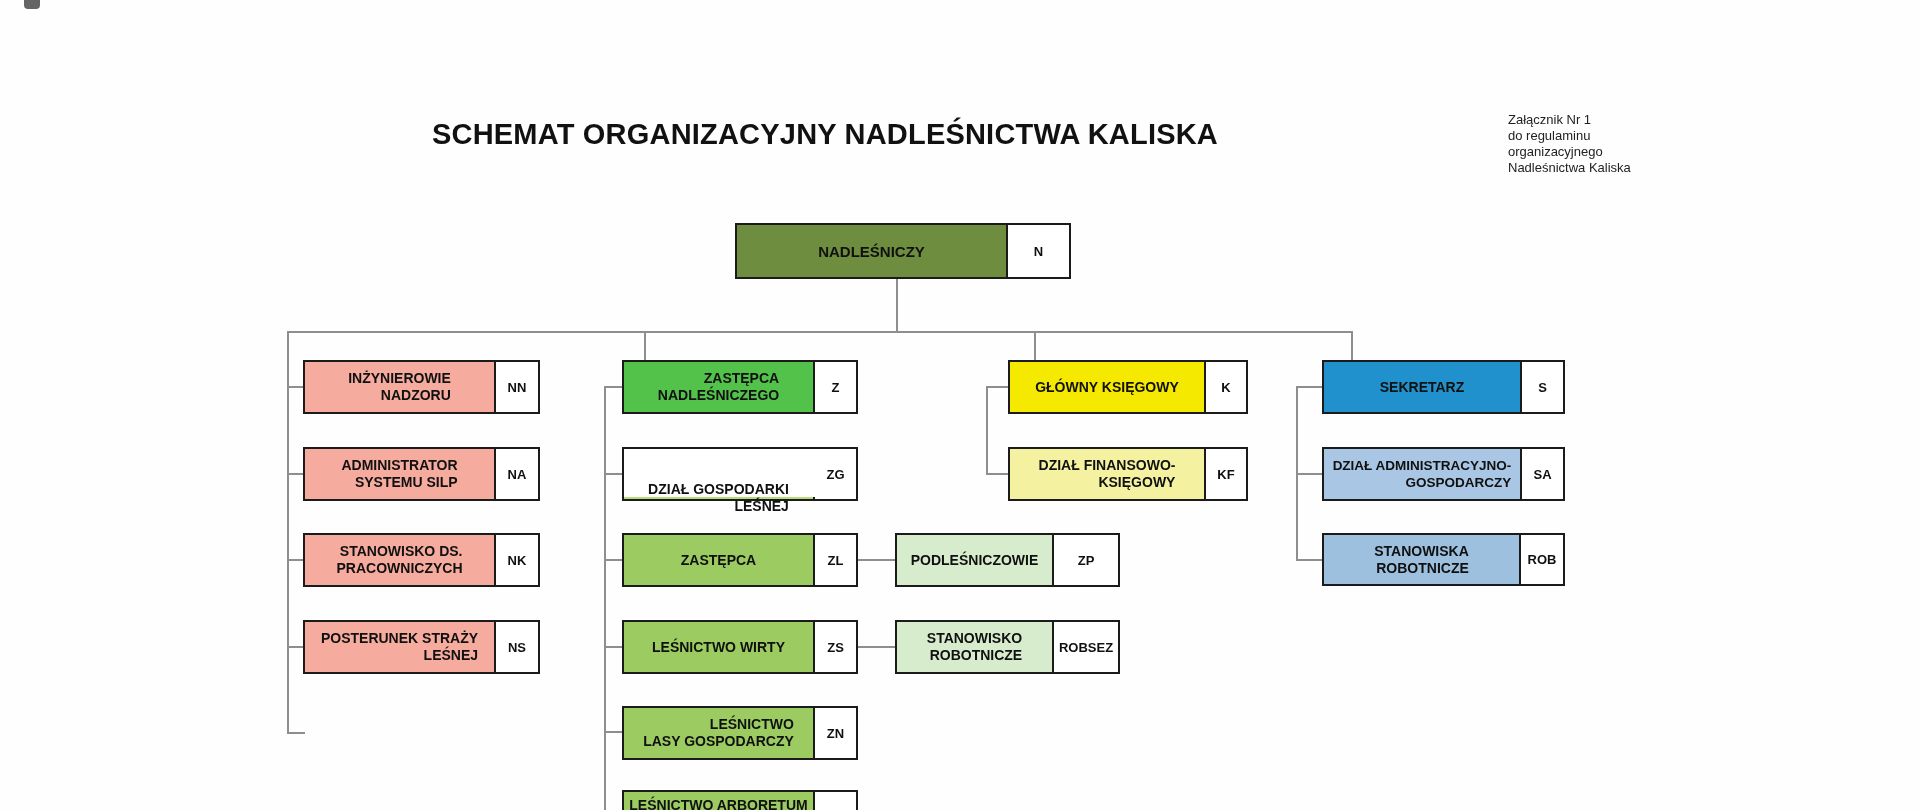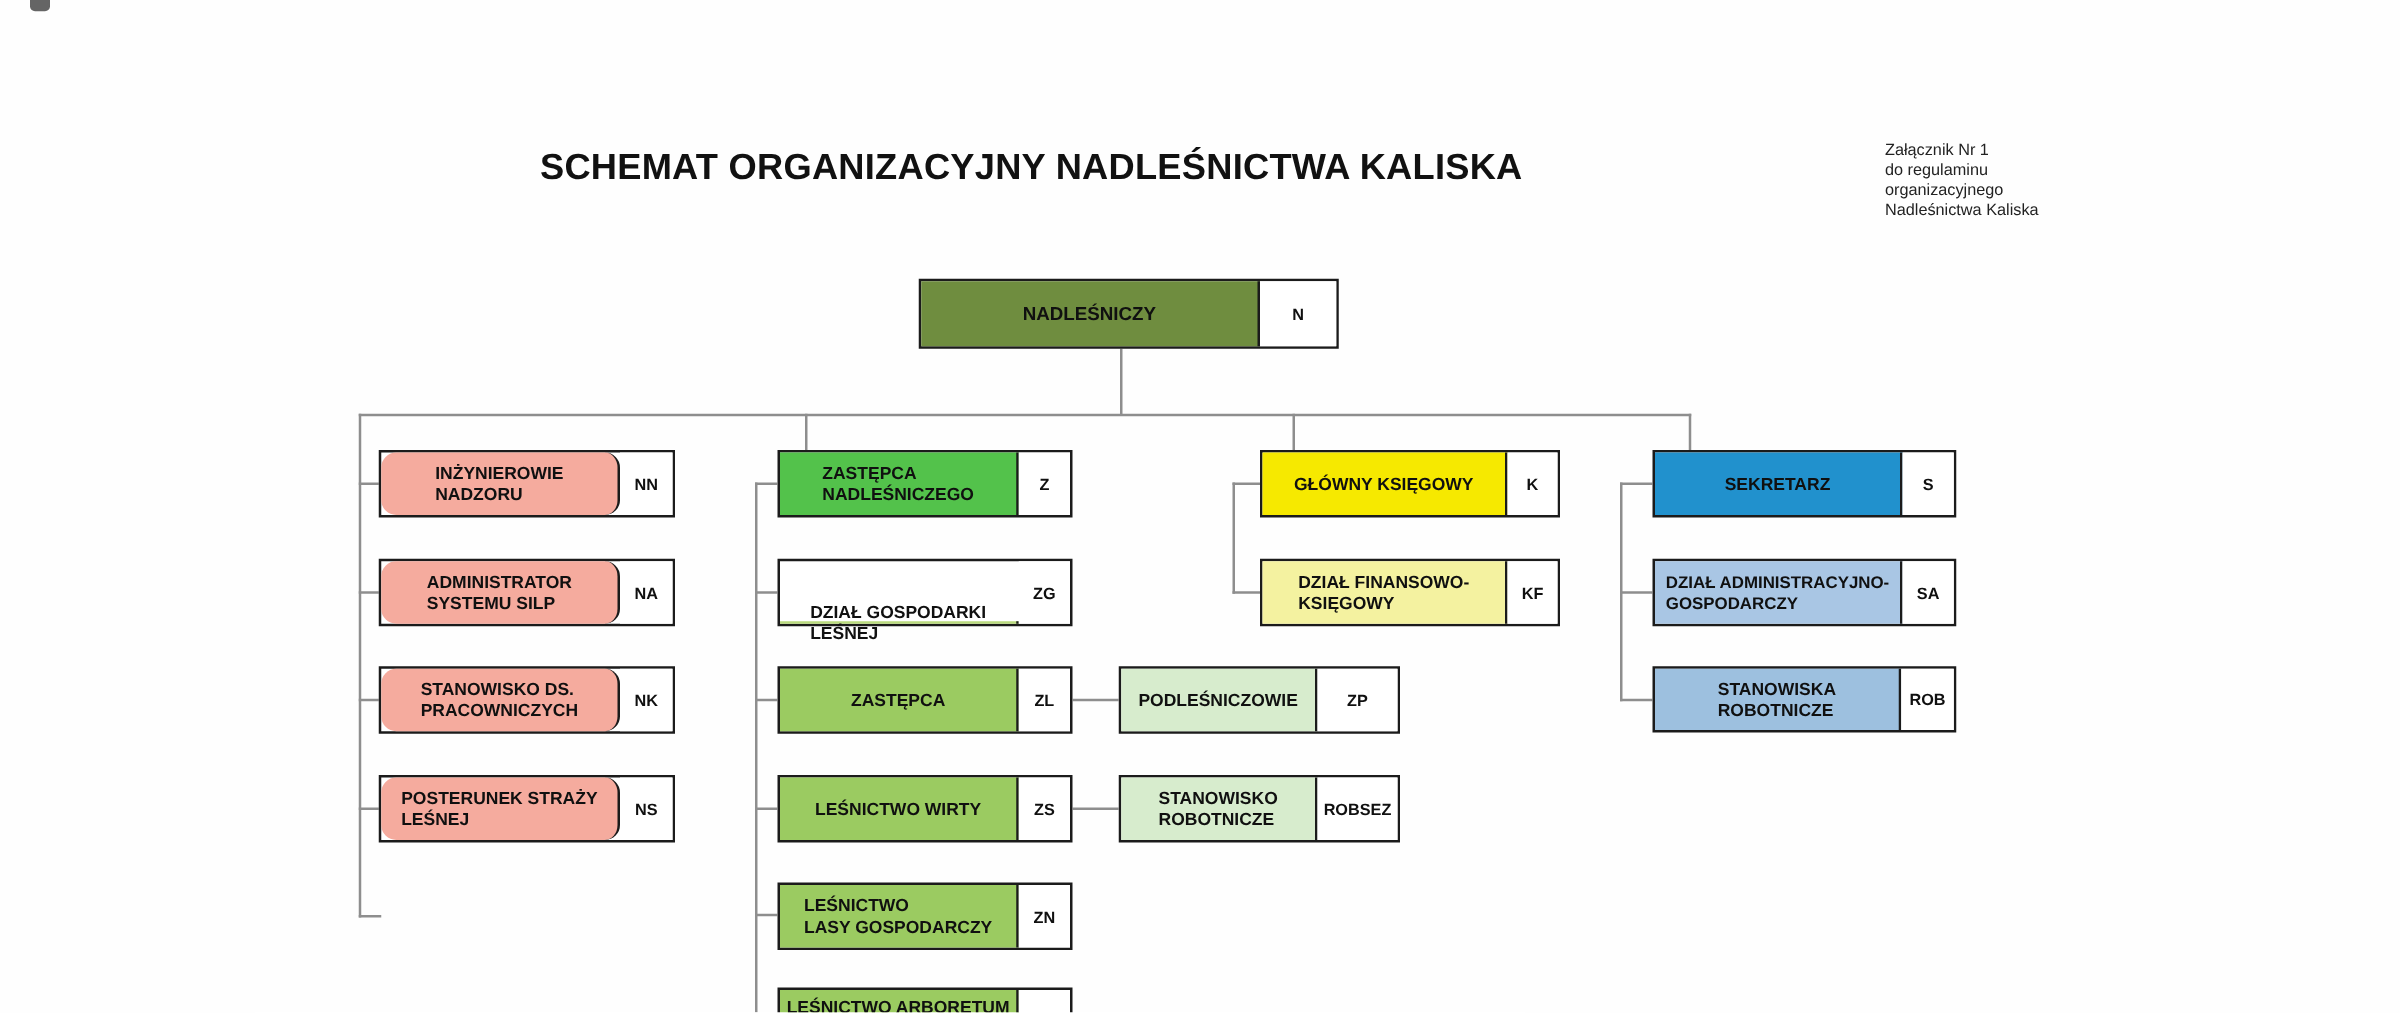--- a/index.html
+++ b/index.html
@@ -34,21 +34,21 @@
     display: flex;
     border: 2px solid #1b1b1b;
     box-sizing: border-box;
     background: #fff;
   }
   .node .label {
     flex: 1 1 auto;
     display: flex;
     align-items: center;
     justify-content: center;
-    text-align: left;
+    text-align: right;
     font-size: 14px;
     font-weight: bold;
     color: #101010;
     border-right: 2px solid #1b1b1b;
     white-space: pre-line;
     line-height: 17px;
     padding: 0 4px;
   }
   .node .code {
     flex: 0 0 auto;
@@ -57,21 +57,21 @@
     justify-content: center;
     font-size: 13px;
     font-weight: bold;
     color: #101010;
     background: #ffffff;
   }
   .node.clipped .label, .node.clipped .code { align-items: flex-start; padding-top: 5px; }
 
   
   .c-olive  .label { background: #6f8d3f; }
-  .c-salmon .label { background: #f5ab9e; border-radius: 12px; }
+  .c-salmon .label { background: #f5ab9e; }
   .c-green  .label { background: #53c24b; }
   .c-ygreen .label { background: #b9da7d; margin-top: 48px; }
   .c-mgreen .label { background: #9bcb61; }
   .c-pgreen .label { background: #d7eccd; }
   .c-yellow .label { background: #f6e900; }
   .c-pyellow .label { background: #f4f2a0; }
   .c-blue   .label { background: #2191cd; }
   .c-lblue  .label { background: #a9c6e4; }
   .c-rblue  .label { background: #9dc0df; }
 

